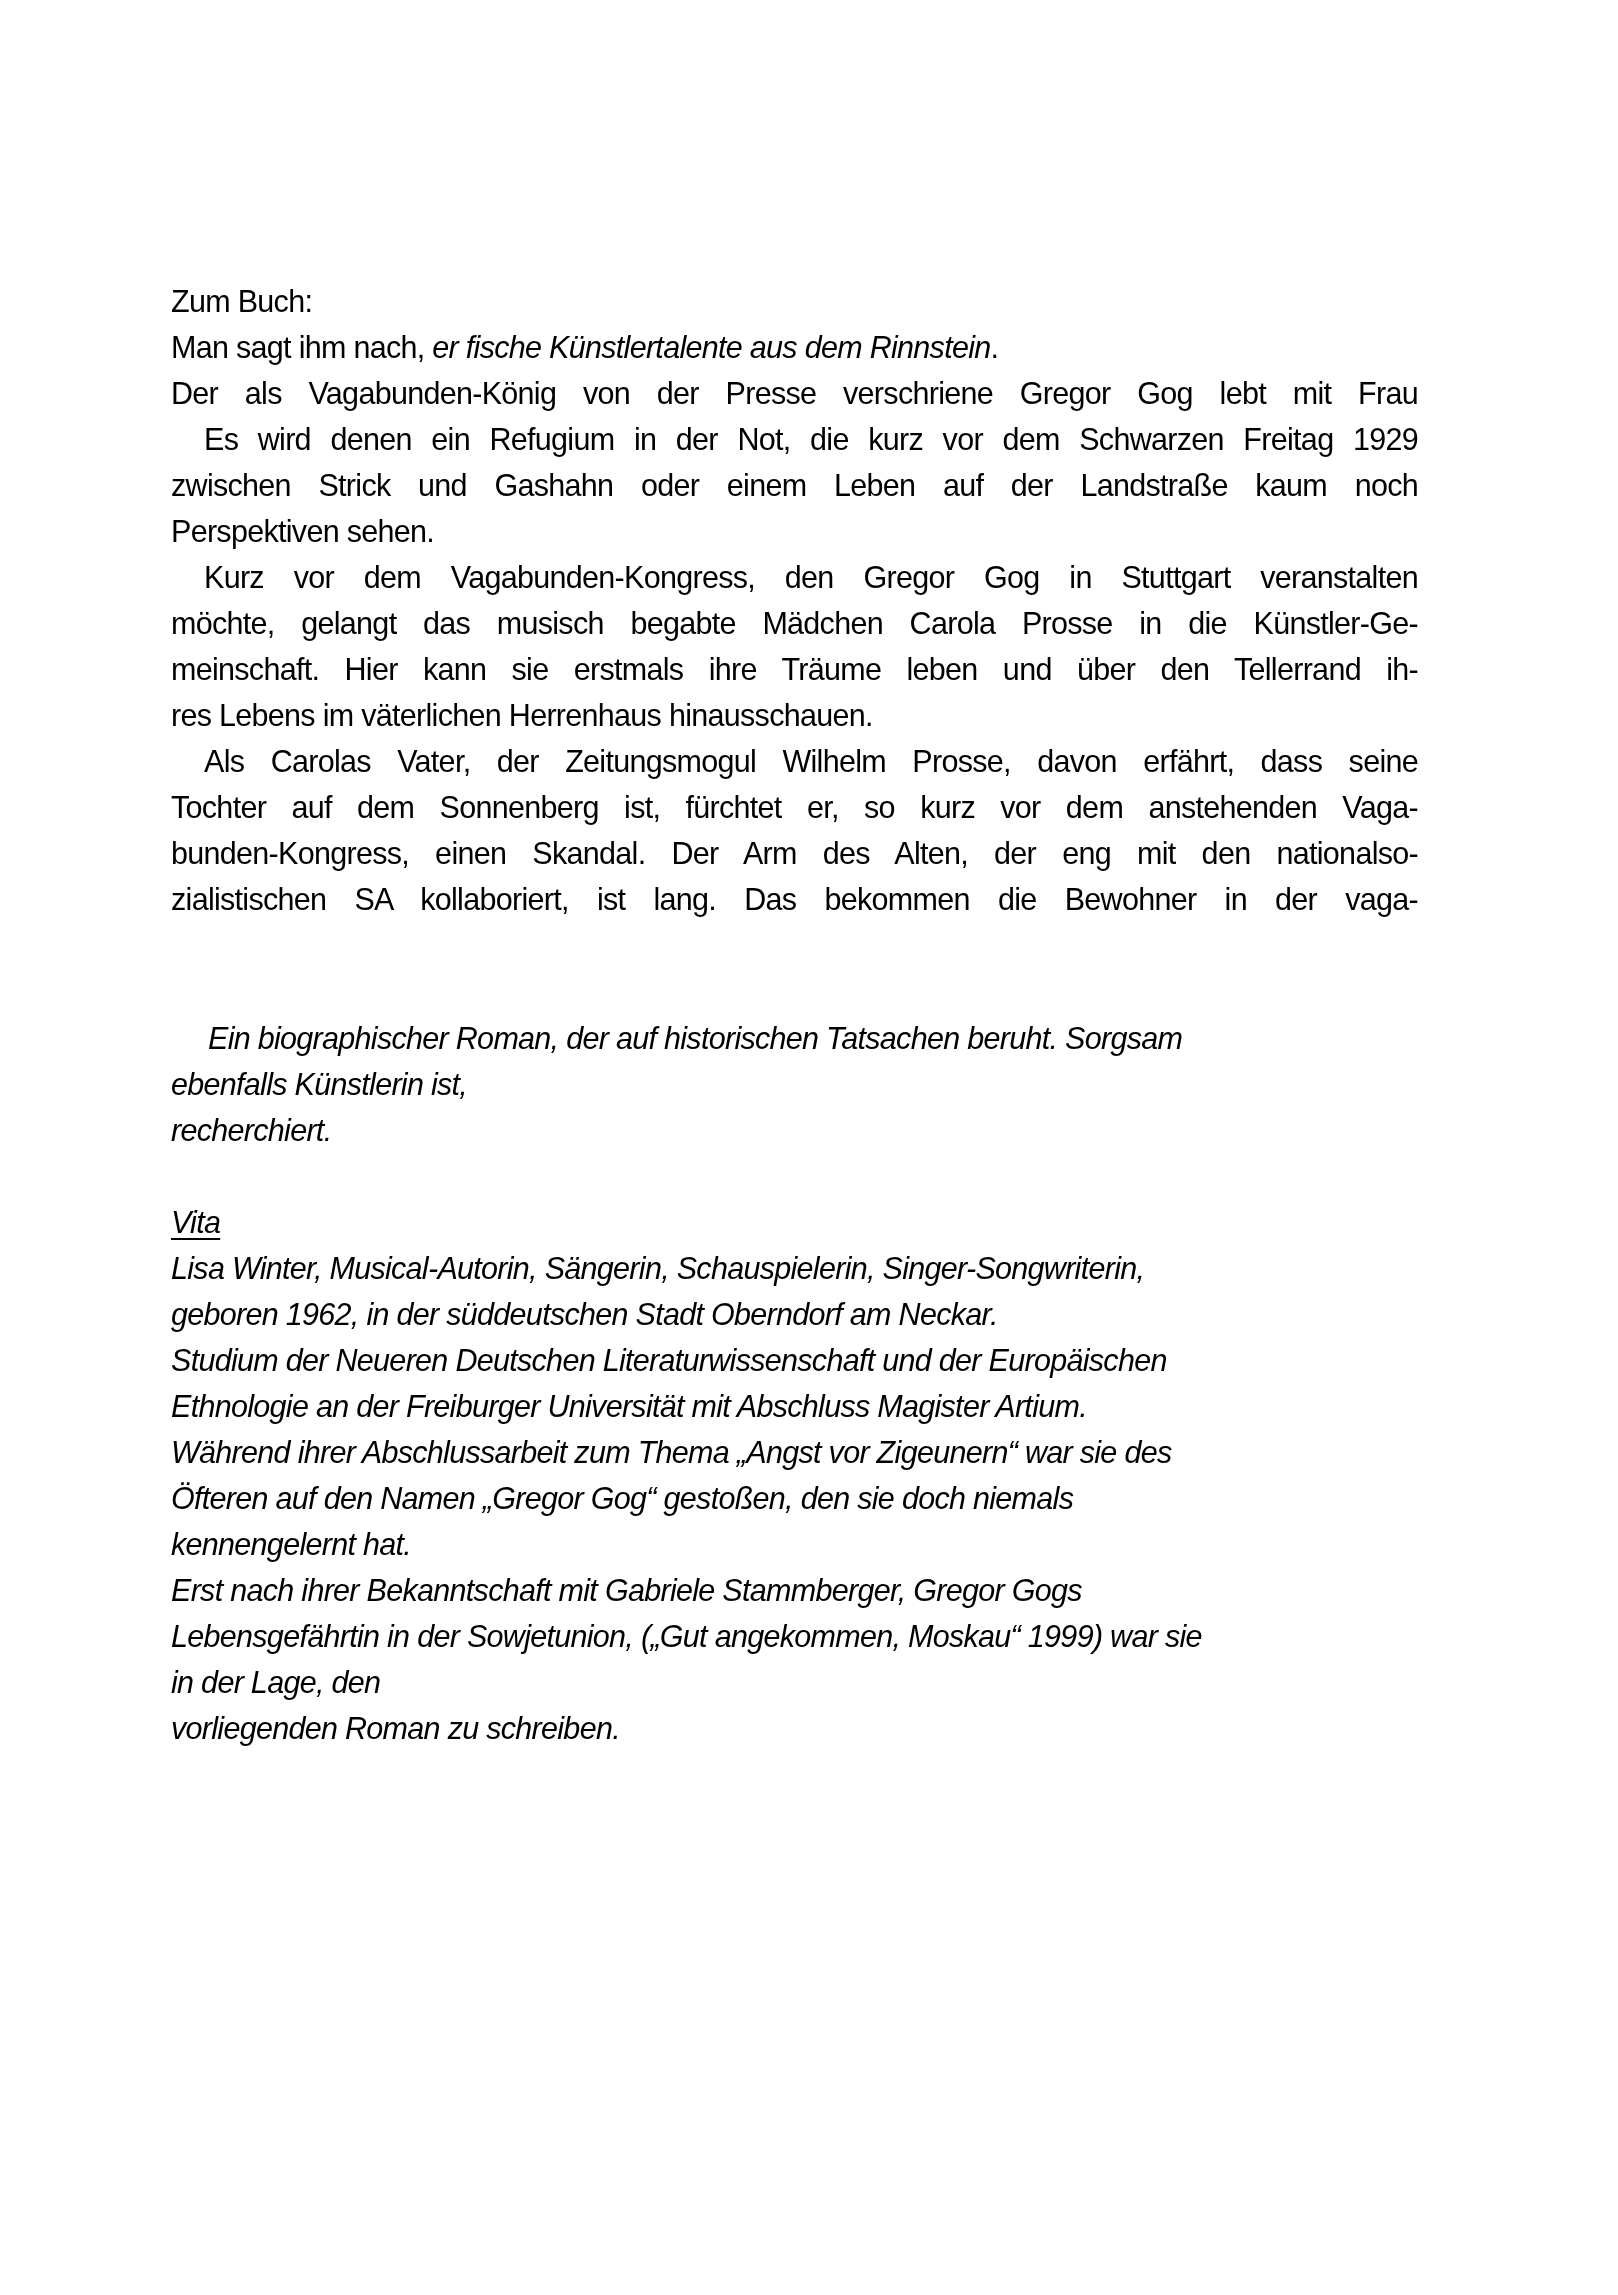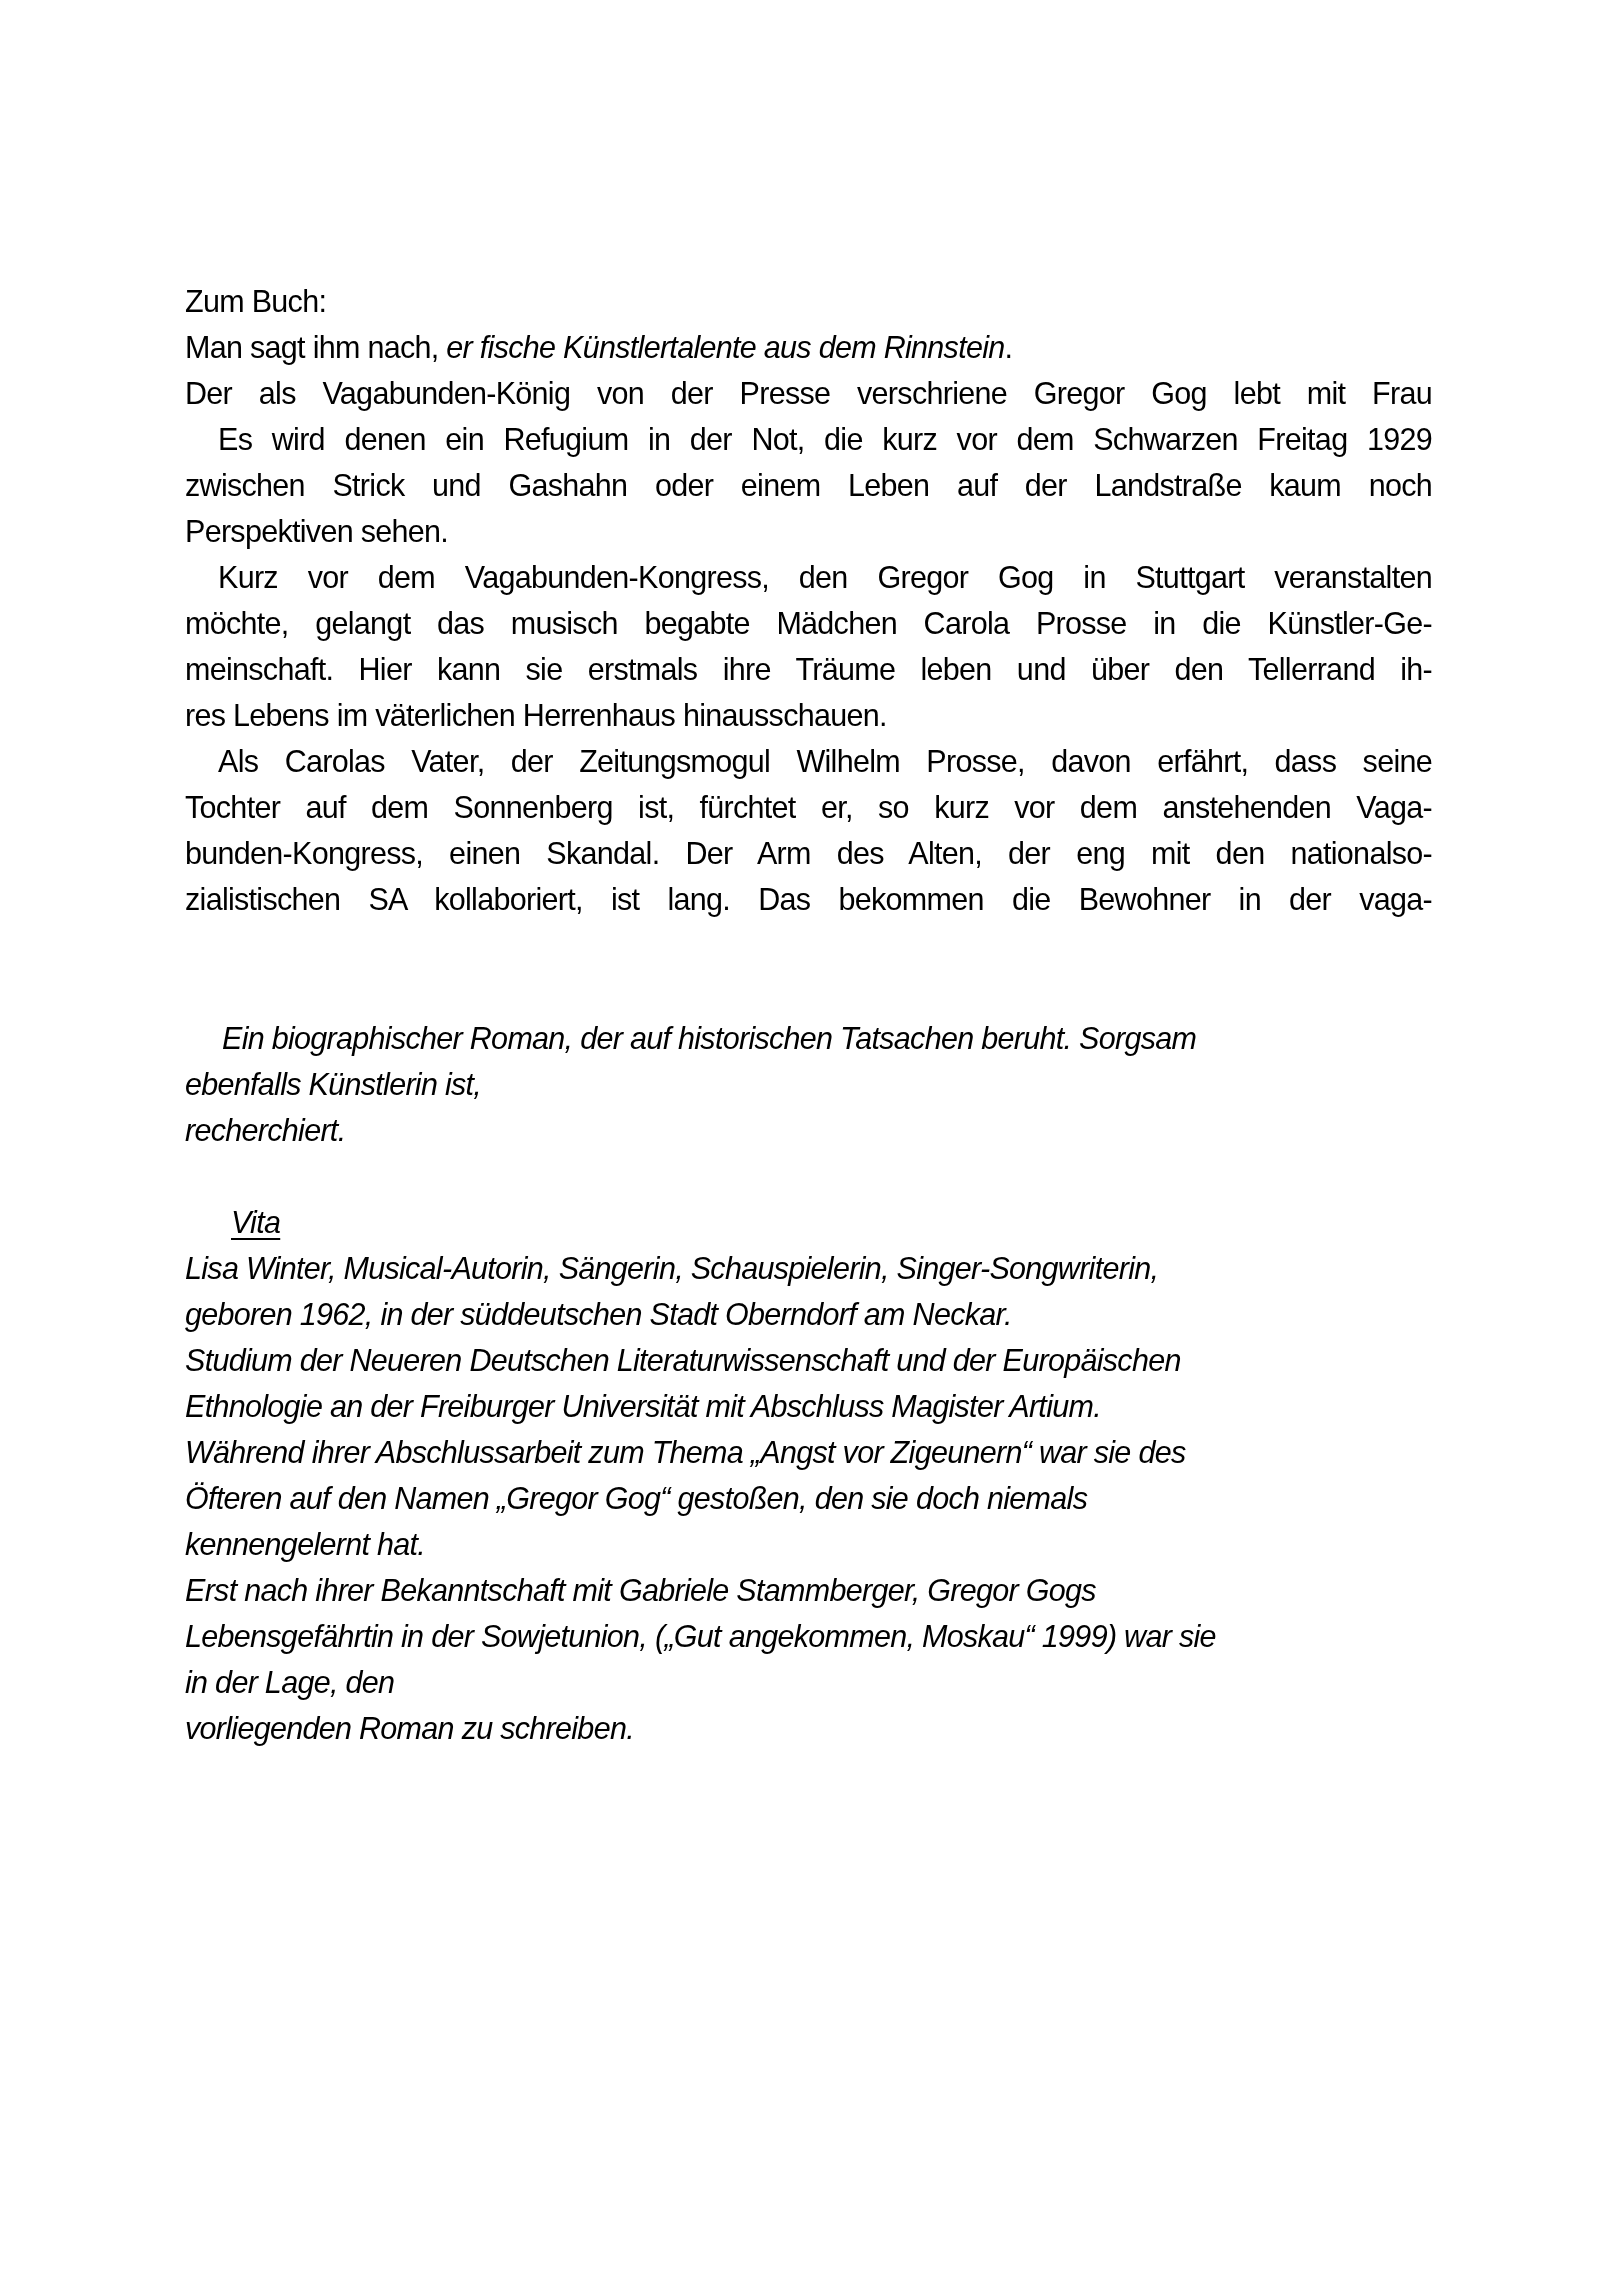--- a/index.html
+++ b/index.html
@@ -10,21 +10,21 @@
   body {
     width: 1618px;
     height: 2295px;
     position: relative;
     overflow: hidden;
     font-family: "Liberation Sans", "DejaVu Sans", sans-serif;
     color: #000000;
   }
   .page {
     position: absolute;
-    left: 185px;
+    left: 171px;
     top: 278px;
     width: 1247px;
   }
   .line {
     font-size: 30.5px;
     line-height: 46px;
     height: 46px;
     white-space: nowrap;
     letter-spacing: -0.7px;
   }
@@ -32,21 +32,21 @@
     text-align: justify;
     text-align-last: justify;
     white-space: normal;
     overflow: hidden;
   }
   .indent { padding-left: 33px; }
   .em { font-style: italic; margin-top: 14px; }
   .center {
     font-style: italic;
   }
-  .underline { text-decoration: underline; text-underline-offset: 4.6px; text-decoration-thickness: 2.3px; margin-left: 46px; }
+  .underline { text-decoration: underline; text-underline-offset: 4.6px; text-decoration-thickness: 2.3px; }
   .blurb { margin-top: 93px; }
   .vita-block { margin-top: 46px; }
 </style>
 </head>
 <body>
 
 <div class="page">
 
   <div class="line">Zum Buch:</div>
 

